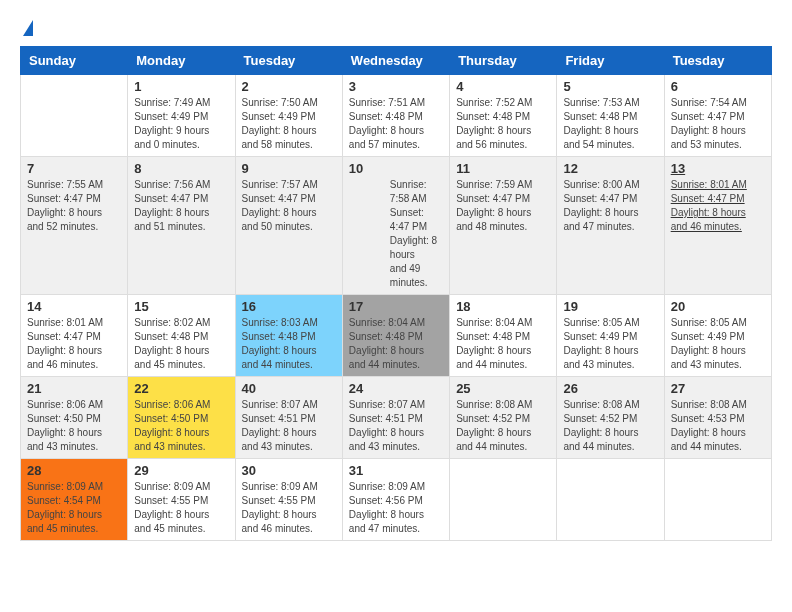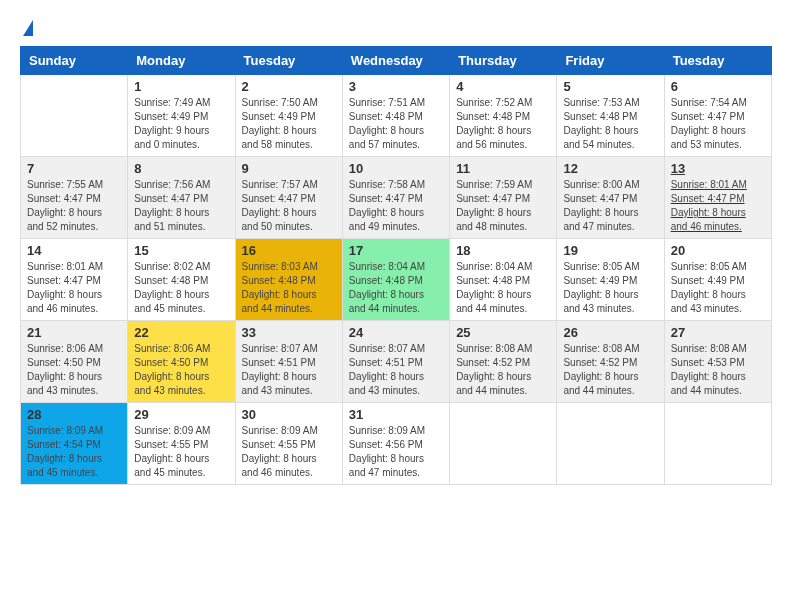--- a/index.html
+++ b/index.html
@@ -183,21 +183,21 @@
         </td>
         <td style="background-color: rgb(240, 240, 240);">
           <span class="day-number">9</span>
           <div class="day-info" style="white-space: pre-line;">Sunrise: 7:57 AM
 Sunset: 4:47 PM
 Daylight: 8 hours
 and 50 minutes.</div>
         </td>
         <td style="background-color: rgb(240, 240, 240);">
           <span class="day-number">10</span>
-          <div class="day-info" style="white-space: pre-line;">Sunrise: 7:58 AM
+          <div class="day-info" style="white-space: pre-line; margin-left: 41px;">Sunrise: 7:58 AM
 Sunset: 4:47 PM
 Daylight: 8 hours
 and 49 minutes.</div>
         </td>
         <td style="background-color: rgb(240, 240, 240); margin-top: 12px;">
           <span class="day-number">11</span>
           <div class="day-info" style="white-space: pre-line;">Sunrise: 7:59 AM
 Sunset: 4:47 PM
 Daylight: 8 hours
 and 48 minutes.</div>
@@ -225,28 +225,28 @@
 Daylight: 8 hours
 and 46 minutes.</div>
         </td>
         <td style="background-color: rgb(255, 255, 255);">
           <span class="day-number">15</span>
           <div class="day-info" style="white-space: pre-line;">Sunrise: 8:02 AM
 Sunset: 4:48 PM
 Daylight: 8 hours
 and 45 minutes.</div>
         </td>
-        <td style="background-color: #eab308;">
+        <td style="background-color: #7dd3fc;">
           <span class="day-number">16</span>
           <div class="day-info" style="white-space: pre-line;">Sunrise: 8:03 AM
 Sunset: 4:48 PM
 Daylight: 8 hours
 and 44 minutes.</div>
         </td>
-        <td style="background-color: #86efac;">
+        <td style="background-color: #a3a3a3;">
           <span class="day-number">17</span>
           <div class="day-info" style="white-space: pre-line;">Sunrise: 8:04 AM
 Sunset: 4:48 PM
 Daylight: 8 hours
 and 44 minutes.</div>
         </td>
         <td style="background-color: rgb(255, 255, 255);">
           <span class="day-number">18</span>
           <div class="day-info" style="white-space: pre-line;">Sunrise: 8:04 AM
 Sunset: 4:48 PM
@@ -277,21 +277,21 @@
 and 43 minutes.</div>
         </td>
         <td style="background-color: #fde047;">
           <span class="day-number">22</span>
           <div class="day-info" style="white-space: pre-line;">Sunrise: 8:06 AM
 Sunset: 4:50 PM
 Daylight: 8 hours
 and 43 minutes.</div>
         </td>
         <td style="background-color: rgb(240, 240, 240);">
-          <span class="day-number">33</span>
+          <span class="day-number">40</span>
           <div class="day-info" style="white-space: pre-line;">Sunrise: 8:07 AM
 Sunset: 4:51 PM
 Daylight: 8 hours
 and 43 minutes.</div>
         </td>
         <td style="background-color: rgb(240, 240, 240);">
           <span class="day-number">24</span>
           <div class="day-info" style="white-space: pre-line;">Sunrise: 8:07 AM
 Sunset: 4:51 PM
 Daylight: 8 hours
@@ -313,21 +313,21 @@
         </td>
         <td style="background-color: rgb(240, 240, 240);">
           <span class="day-number">27</span>
           <div class="day-info" style="white-space: pre-line;">Sunrise: 8:08 AM
 Sunset: 4:53 PM
 Daylight: 8 hours
 and 44 minutes.</div>
         </td>
       </tr>
       <tr>
-        <td style="background-color: #0ea5e9;">
+        <td style="background-color: #f97316;">
           <span class="day-number">28</span>
           <div class="day-info" style="white-space: pre-line;">Sunrise: 8:09 AM
 Sunset: 4:54 PM
 Daylight: 8 hours
 and 45 minutes.</div>
         </td>
         <td style="background-color: rgb(255, 255, 255);">
           <span class="day-number">29</span>
           <div class="day-info" style="white-space: pre-line;">Sunrise: 8:09 AM
 Sunset: 4:55 PM

